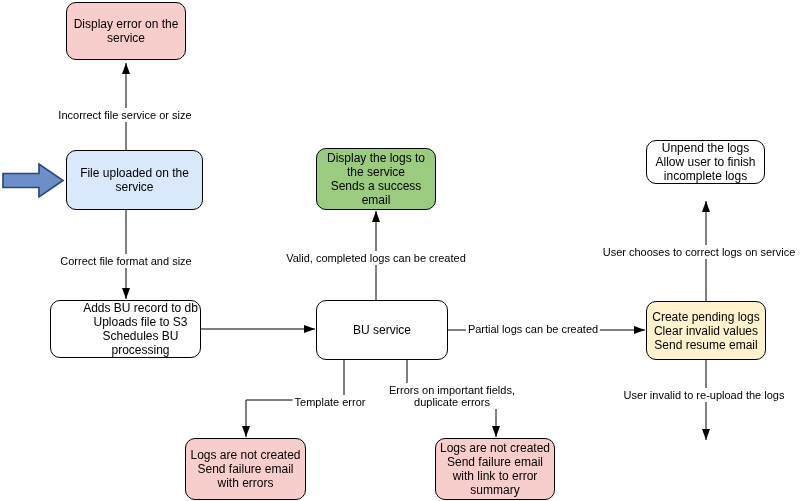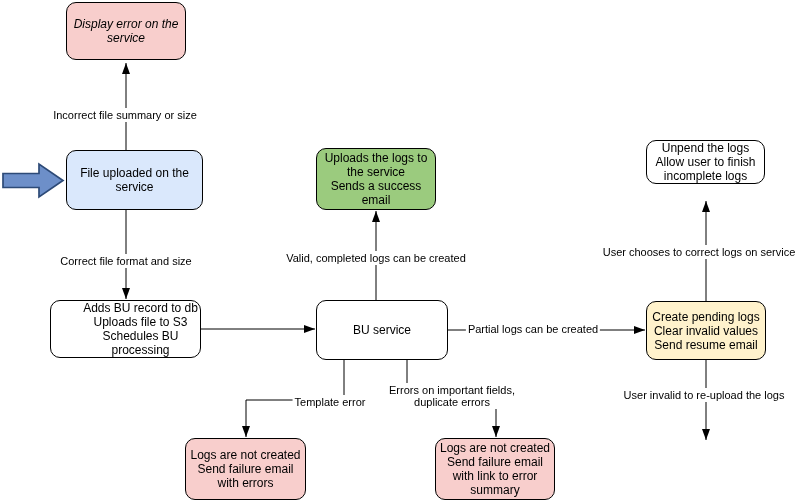--- a/index.html
+++ b/index.html
@@ -40,31 +40,31 @@
     <path d="M376,300 L376,211" stroke="#000" fill="none" marker-end="url(#arrowhead)"></path>
     <path d="M436,330 L645,330" stroke="#000" fill="none" marker-end="url(#arrowhead)"></path>
     <path d="M706,301 L706,201" stroke="#000" fill="none" marker-end="url(#arrowhead)"></path>
     <path d="M706,360 L706,440" stroke="#000" fill="none" marker-end="url(#arrowhead)"></path>
     <path d="M344,360 L344,400 L246,400 L246,437" stroke="#000" fill="none" marker-end="url(#arrowhead)"></path>
     <path d="M407,360 L407,400 L496,400 L496,437" stroke="#000" fill="none" marker-end="url(#arrowhead)"></path>
 
     <polygon points="3,173.5 39,173.5 39,164 63,180.5 39,197 39,187.5 3,187.5" stroke-width="1.7" style="fill: rgb(109, 143, 201); stroke: rgb(45, 74, 119);"></polygon>
   </svg>
 
-  <div class="node" style="left: 66px; top: 2px; width: 120px; height: 58px; background-color: rgb(248, 206, 204); font-style: italic;">Display error on the
+  <div class="node" style="left: 66px; top: 2px; width: 120px; height: 58px; background-color: rgb(248, 206, 204);">Display error on the
 service</div>
 
   <div class="node" style="left: 66px; top: 150px; width: 137px; height: 60px; background-color: rgb(218, 232, 252);">File uploaded on the
 service</div>
 
   <div class="node" style="left: 50px; top: 300px; width: 151px; height: 58px; background-color: rgb(255, 255, 255); padding-left: 32px;">Adds BU record to db
 Uploads file to S3
 Schedules BU processing</div>
 
-  <div class="node" style="left: 316px; top: 148px; width: 120px; height: 62px; background-color: rgb(155, 203, 126);">Uploads the logs to
+  <div class="node" style="left: 316px; top: 148px; width: 120px; height: 62px; background-color: rgb(155, 203, 126);">Display the logs to
 the service
 Sends a success
 email</div>
 
   <div class="node" style="left: 316px; top: 300px; width: 132px; height: 60px; background-color: rgb(255, 255, 255);">BU service</div>
 
   <div class="node" style="left: 646px; top: 140px; width: 119px; height: 44px; background-color: rgb(255, 255, 255);">Unpend the logs
 Allow user to finish
 incomplete logs</div>
 
@@ -75,21 +75,21 @@
 
   <div class="node" style="left: 185px; top: 438px; width: 121px; height: 62px; background-color: rgb(248, 206, 204);">Logs are not created
 Send failure email
 with errors</div>
 
   <div class="node" style="left: 435px; top: 438px; width: 120px; height: 62px; background-color: rgb(248, 206, 204);">Logs are not created
 Send failure email
 with link to error
 summary</div>
 
-  <div class="edge-label nowrap" style="left:125px;top:115px">Incorrect file summary or size</div>
+  <div class="edge-label nowrap" style="left:125px;top:115px">Incorrect file service or size</div>
 
   <div class="edge-label nowrap" style="left:126px;top:261px">Correct file format and size</div>
 
   <div class="edge-label nowrap" style="left:376px;top:258px">Valid, completed logs can be created</div>
 
   <div class="edge-label nowrap" style="left:533px;top:329px">Partial logs can be created</div>
 
   <div class="edge-label nowrap" style="left:699px;top:252px">User chooses to correct logs on service</div>
 
   <div class="edge-label nowrap" style="left:330px;top:402px">Template error</div>

